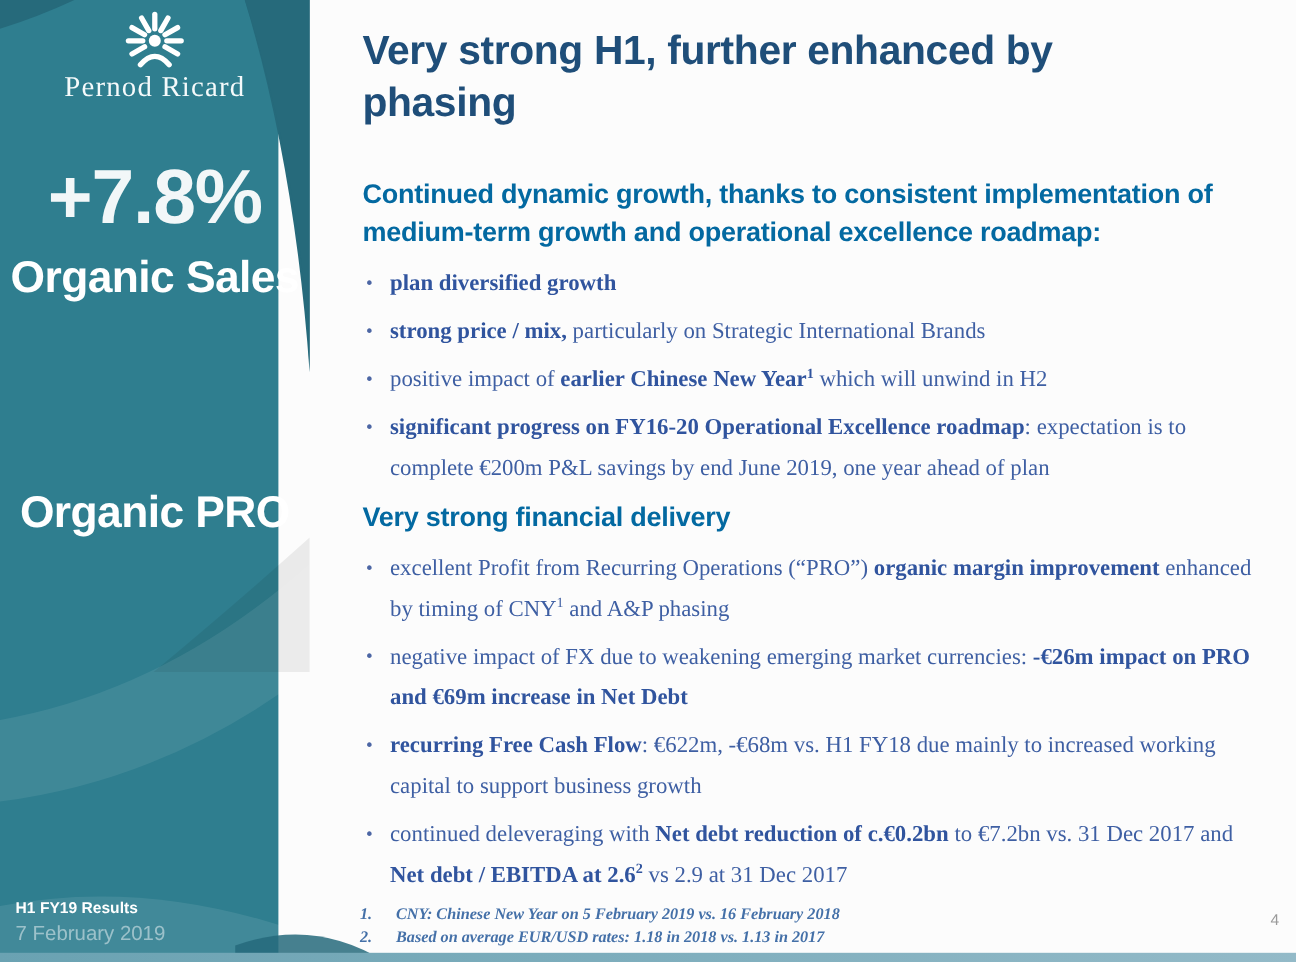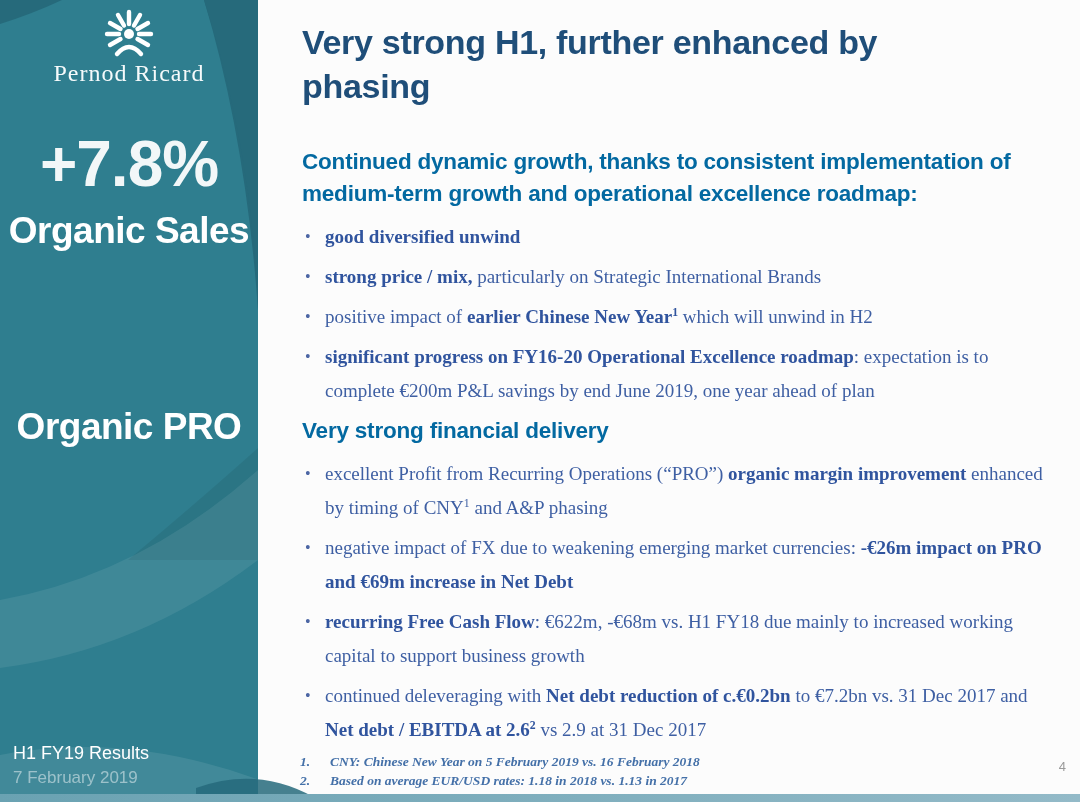--- a/index.html
+++ b/index.html
@@ -5,37 +5,37 @@
   html,body{margin:0;padding:0;}
   body{
     width:1080px;height:802px;position:relative;overflow:hidden;
     background:#fcfcfc;
     font-family:"Liberation Sans",sans-serif;
   }
   .slide{position:absolute;inset:0;}
 
   
   .sidebar{
-    position:absolute;left:0;top:0;width:258px;height:802px;
+    position:absolute;left:0;top:0;width:232px;height:802px;
     background:#2f7e8f;overflow:visible;z-index:2;
   }
   .sidebar-deco{position:absolute;left:0;top:0;pointer-events:none;}
   .logo-block{position:absolute;top:8px;left:0;width:258px;text-align:center;z-index:3;}
   .logo-icon{display:block;margin:0 auto;}
   .brand-name{
     font-family:"Liberation Serif",serif;
     color:#f5fafb;font-size:24px;letter-spacing:1px;margin-top:2px;
   }
   .stat{position:absolute;left:0;width:258px;text-align:center;z-index:3;color:#f2f7f8;}
   .stat-sales{top:132px;}
   .stat-pro{top:392px;}
   .stat-value{font-size:64px;font-weight:700;letter-spacing:-1px;line-height:1.0;}
   .stat-label{font-size:37px;font-weight:700;color:#ffffff;margin-top:14px;letter-spacing:-0.5px;}
   .sidebar-footer{position:absolute;left:13px;bottom:14px;z-index:3;}
-  .deck-title{color:#ffffff;font-weight:400;font-size:18px;margin-top:44px;}
+  .deck-title{color:#ffffff;font-weight:700;font-size:13px;margin-top:44px;}
   .deck-date{color:rgba(255,255,255,0.48);font-size:17px;margin-top:4px;}
 
   
   .bottom-bar{
     position:absolute;left:0;bottom:0;width:1080px;height:8px;z-index:4;
     background:linear-gradient(to right,#6aa2b2,#93bac8);
   }
 
   
   .main{
@@ -133,21 +133,21 @@
       <div class="deck-title">H1 FY19 Results</div>
       <div class="deck-date">7 February 2019</div>
     </div>
   </aside>
 
   <main class="main">
     <h1 class="page-title">Very strong H1, further enhanced by phasing</h1>
 
     <h2 class="section-heading first">Continued dynamic growth, thanks to consistent implementation of medium-term growth and operational excellence roadmap:</h2>
     <ul class="bullets">
-        <li><span class="bold">good diversified unwind</span></li>
+        <li><span class="bold">plan diversified growth</span></li>
         <li><span class="bold">strong price / mix,</span><span> particularly on Strategic International Brands</span></li>
         <li><span>positive impact of </span><span class="bold">earlier Chinese New Year</span><sup class="bold">1</sup><span> which will unwind in H2</span></li>
         <li><span class="bold">significant progress on FY16-20 Operational Excellence roadmap</span><span>: expectation is to complete €200m P&amp;L savings by end June 2019, one year ahead of plan</span></li>
       </ul>
 
     <h2 class="section-heading second">Very strong financial delivery</h2>
     <ul class="bullets">
         <li><span>excellent Profit from Recurring Operations (“PRO”) </span><span class="bold">organic margin improvement</span><span> enhanced by timing of CNY</span><sup>1</sup><span> and A&amp;P phasing</span></li>
         <li><span>negative impact of FX due to weakening emerging market currencies: </span><span class="bold">-€26m impact on PRO and €69m increase in Net Debt</span></li>
         <li><span class="bold">recurring Free Cash Flow</span><span>: €622m, -€68m vs. H1 FY18 due mainly to increased working capital to support business growth</span></li>

